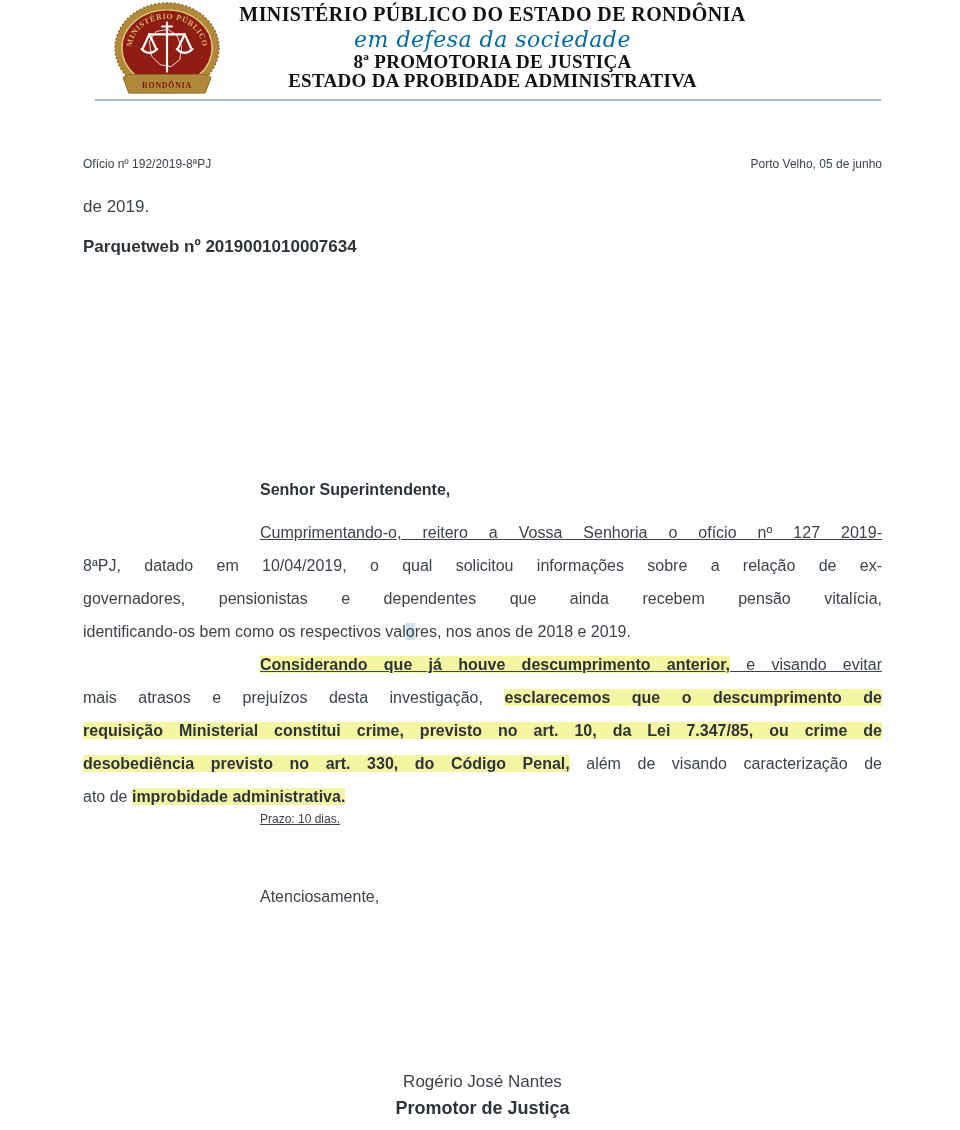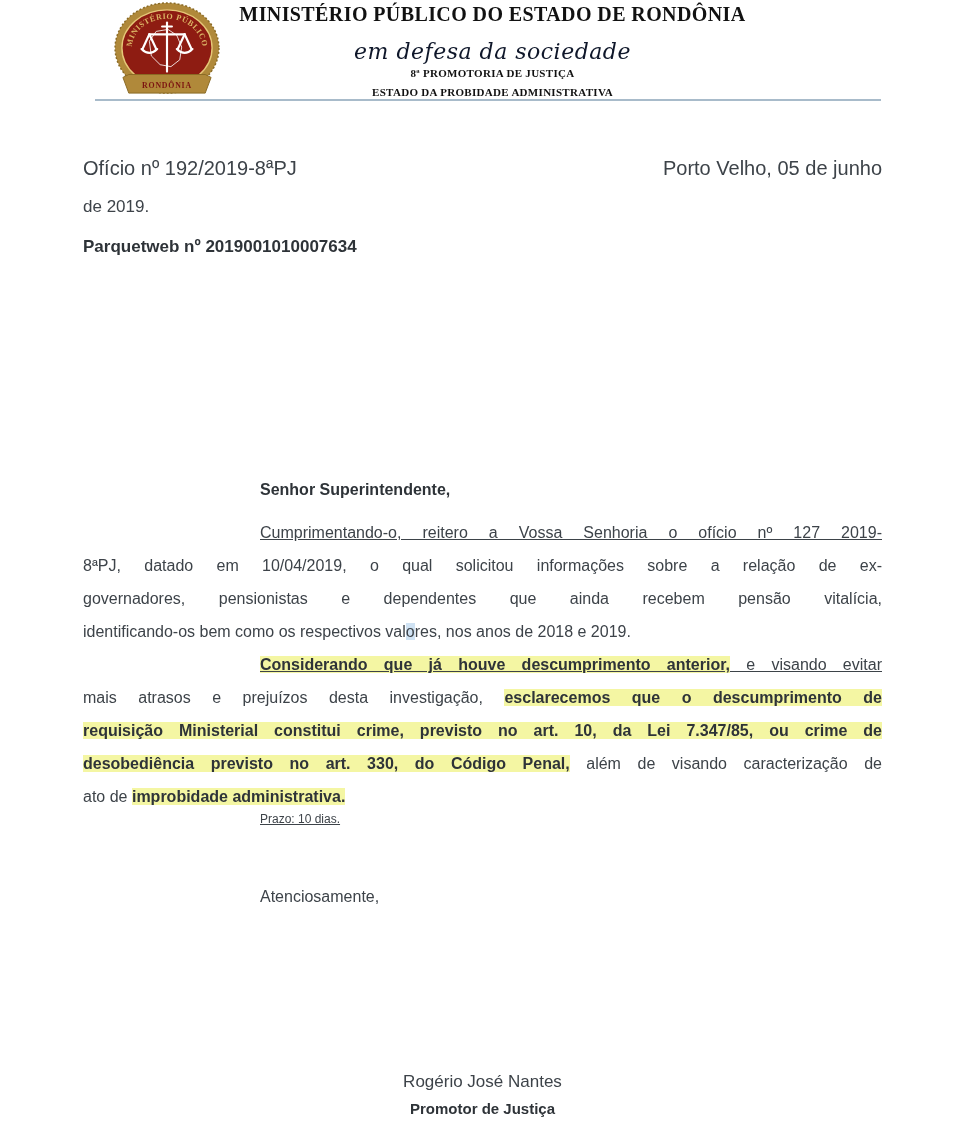--- a/index.html
+++ b/index.html
@@ -5,42 +5,42 @@
   html,body{margin:0;padding:0;}
   body{
     width:960px;height:1130px;background:#ffffff;position:relative;overflow:hidden;
     font-family:"Liberation Sans", sans-serif;color:var(--text,#3d4349);
   }
   .abs{position:absolute;}
   
   .seal{position:absolute;left:112px;top:2px;width:110px;height:96px;}
   .header-text{position:absolute;left:25px;top:3px;width:935px;text-align:center;color:#111;}
   .h-title{font-family:"Liberation Serif",serif;font-weight:bold;font-size:20px;letter-spacing:.4px;}
-  .h-motto{font-family:"DejaVu Serif",serif;font-style:italic;font-size:22px;letter-spacing:.5px;margin-top:13px;color:#0f172a;}
-  .h-sub{font-family:"Liberation Serif",serif;font-weight:bold;font-size:11px;line-height:19px;letter-spacing:.3px;}
+  .h-motto{font-family:"DejaVu Serif",serif;font-style:italic;font-size:22px;letter-spacing:.5px;margin-top:1px;color:#0369a1;}
+  .h-sub{font-family:"Liberation Serif",serif;font-weight:bold;font-size:19px;line-height:19px;letter-spacing:.3px;}
   .header-line{position:absolute;left:95px;top:99px;width:786px;height:2px;background:var(--rule,#a8bbca);}
   
-  .meta-row{position:absolute;left:83px;top:157px;width:799px;display:flex;justify-content:space-between;font-size:20px;}
+  .meta-row{position:absolute;left:83px;top:157px;width:799px;display:flex;justify-content:space-between;font-size:12px;}
   .date2{left:83px;top:197px;font-size:17px;}
   .parquet{left:83px;top:237px;font-size:17px;font-weight:bold;color:#2e3338;}
   
   .salutation{left:260px;top:481px;font-size:16px;font-weight:bold;color:#2e3338;}
   .letter-body{position:absolute;left:83px;top:516px;width:799px;font-size:16px;}
   .line{line-height:33px;min-height:33px;}
   .just{text-align:justify;text-align-last:justify;}
   .first{text-indent:177px;text-decoration:underline;}
   .seg{}
   .b{font-weight:bold;color:#2e3338;}
   .hl{background:var(--highlight,#f4f6a3);text-align:center;}
   .sel{background:var(--selection,#cfe2f3);}
   .deadline{left:260px;top:812px;font-size:12px;text-decoration:underline;}
   .closing{left:260px;top:888px;font-size:16px;}
   .signature{position:absolute;left:83px;top:1068px;width:799px;text-align:center;line-height:27px;}
   .sig-name{font-size:17px;}
-  .sig-role{font-size:15px;font-weight:bold;color:#2e3338;}
+  .sig-role{font-size:18px;font-weight:bold;color:#2e3338;}
 </style>
 </head>
 <body>
 
 <div class="page">
 
   <div class="seal">
     <svg viewBox="0 0 110 98" width="110" height="96">
       <ellipse cx="55" cy="47" rx="53" ry="46" style="fill:var(--seal-gold)"></ellipse>
       <ellipse cx="55" cy="47" rx="53" ry="46" fill="none" stroke="#8a6a25" stroke-width="1.5" stroke-dasharray="2,2"></ellipse>

